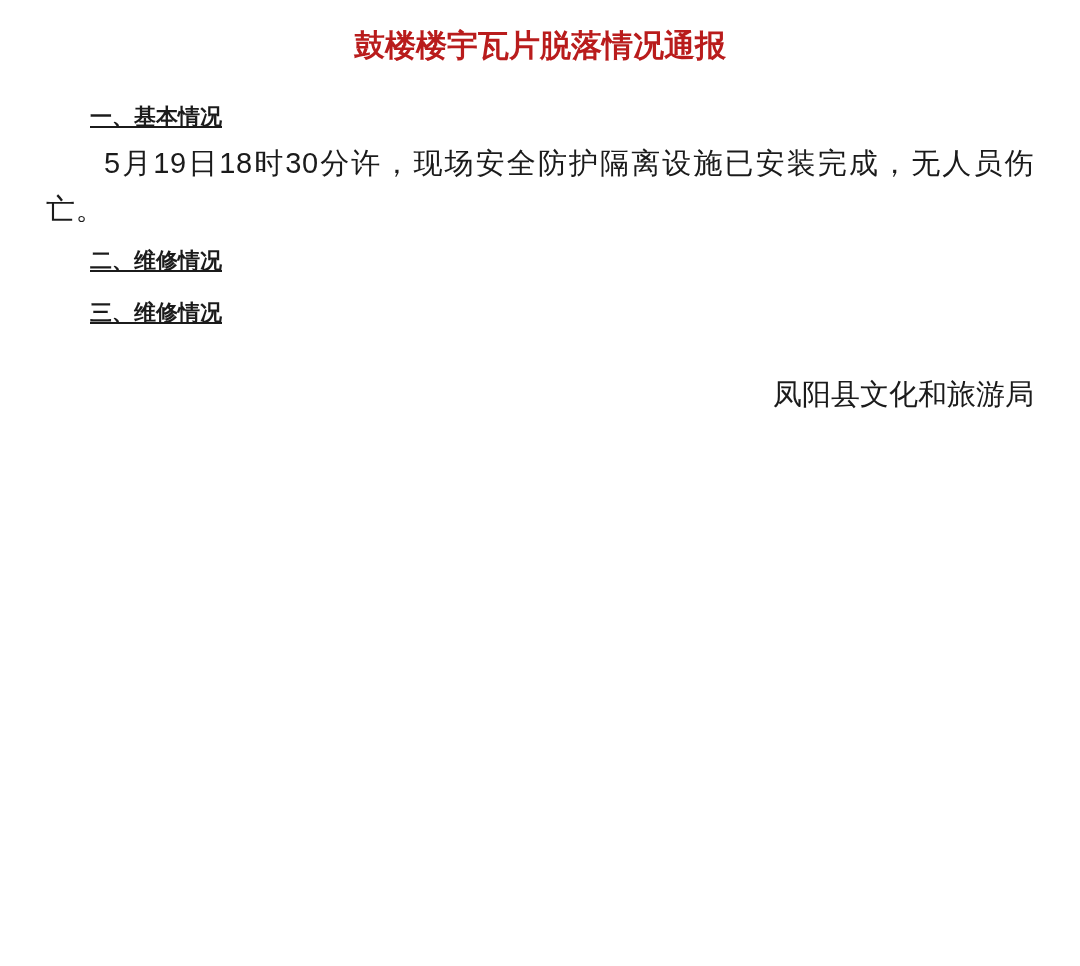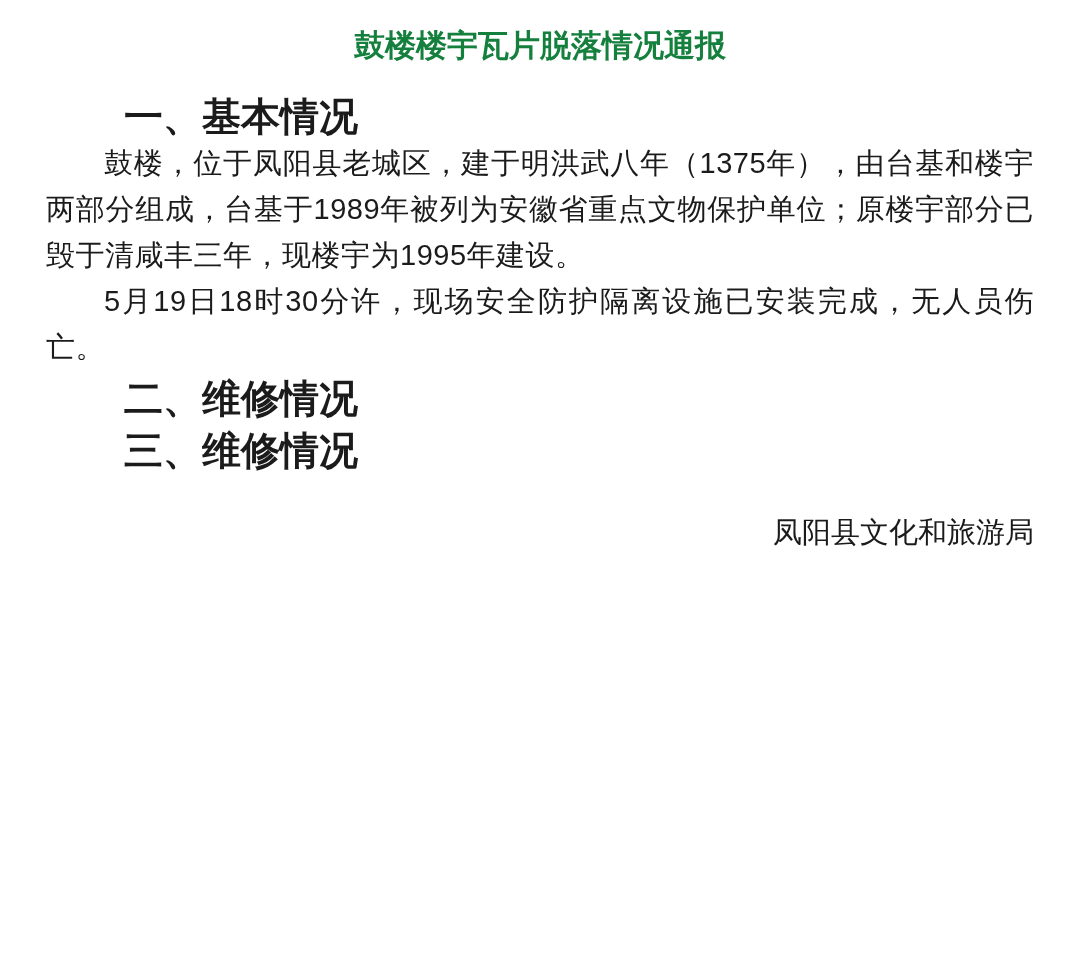--- a/index.html
+++ b/index.html
@@ -19,25 +19,26 @@
     color: #1b1b1b;
   }
   .doc-title {
     text-align: center;
     font-size: 31px;
     font-weight: 700;
     line-height: 40px;
     margin: 0 0 28px 0;
   }
   .section-heading {
-    font-size: 39px;
+    font-size: 22px;
     font-weight: 700;
     line-height: 46px;
     margin: 6px 0 0 0;
     text-indent: 2em;
+    text-decoration: underline;
   }
   .para {
     font-size: 29px;
     font-weight: 400;
     line-height: 46px;
     margin: 0;
     text-align: justify;
     text-indent: 2em;
     letter-spacing: 0.5px;
   }
@@ -48,24 +49,23 @@
   .signature, .doc-date {
     font-size: 29px;
     line-height: 45px;
   }
 </style>
 </head>
 <body style="background: rgb(255, 255, 255);">
 
 <div class="page" style="color: rgb(27, 27, 27);">
 
-  <h1 class="doc-title" style="color: #15803d;">鼓楼楼宇瓦片脱落情况通报</h1>
+  <h1 class="doc-title" style="color: #b91c1c;">鼓楼楼宇瓦片脱落情况通报</h1>
 
   <h2 class="section-heading">一、基本情况</h2>
-  <p class="para">鼓楼，位于凤阳县老城区，建于明洪武八年（1375年），由台基和楼宇两部分组成，台基于1989年被列为安徽省重点文物保护单位；原楼宇部分已毁于清咸丰三年，现楼宇为1995年建设。</p>
   <p class="para">5月19日18时30分许，现场安全防护隔离设施已安装完成，无人员伤亡。</p>
 
   <h2 class="section-heading">二、维修情况</h2>
 
   <h2 class="section-heading">三、维修情况</h2>
 
   <div class="signature-block">
     <div class="signature">凤阳县文化和旅游局</div>
 
   </div>

